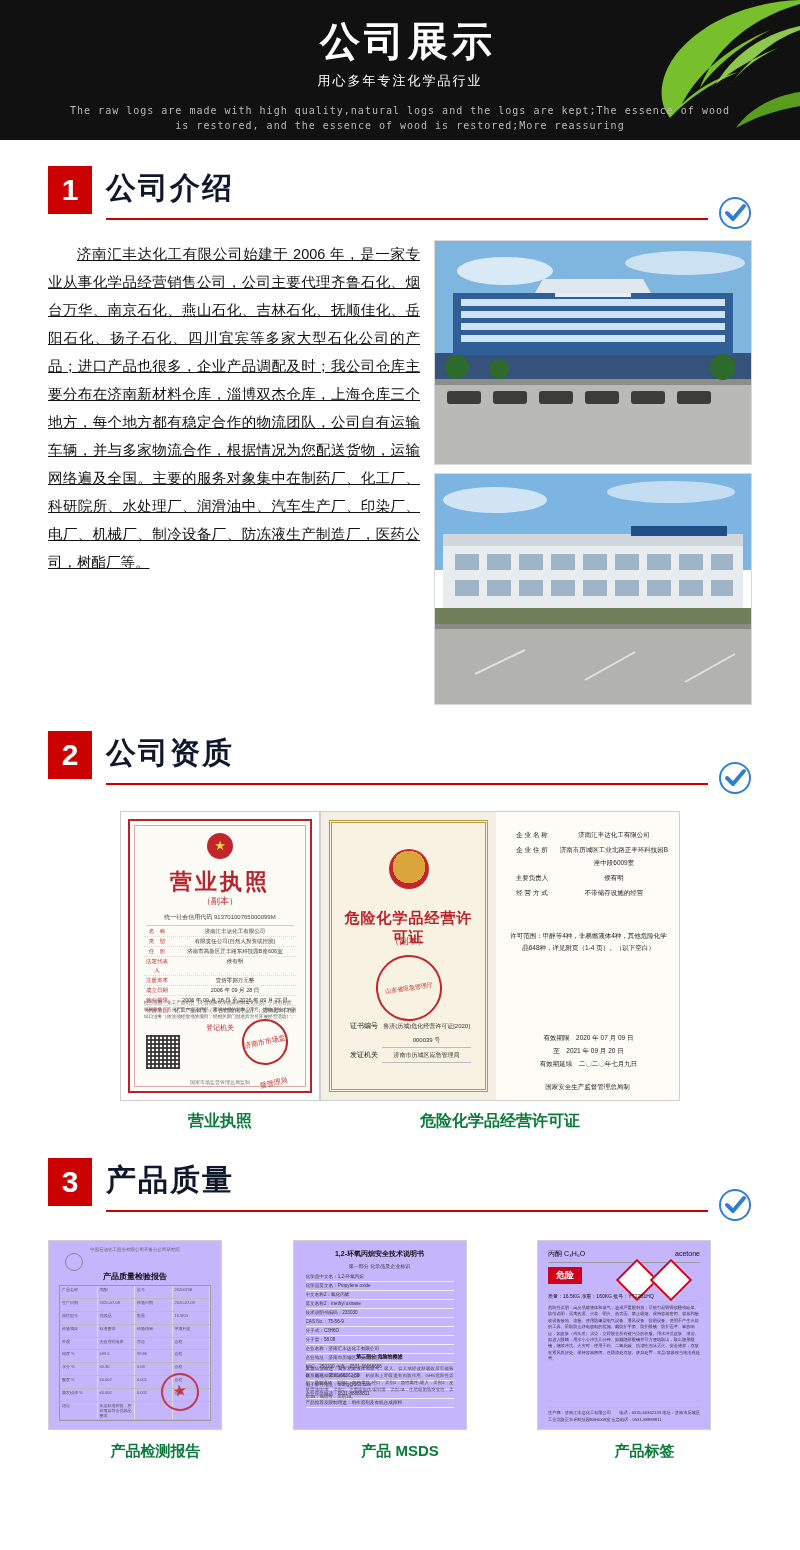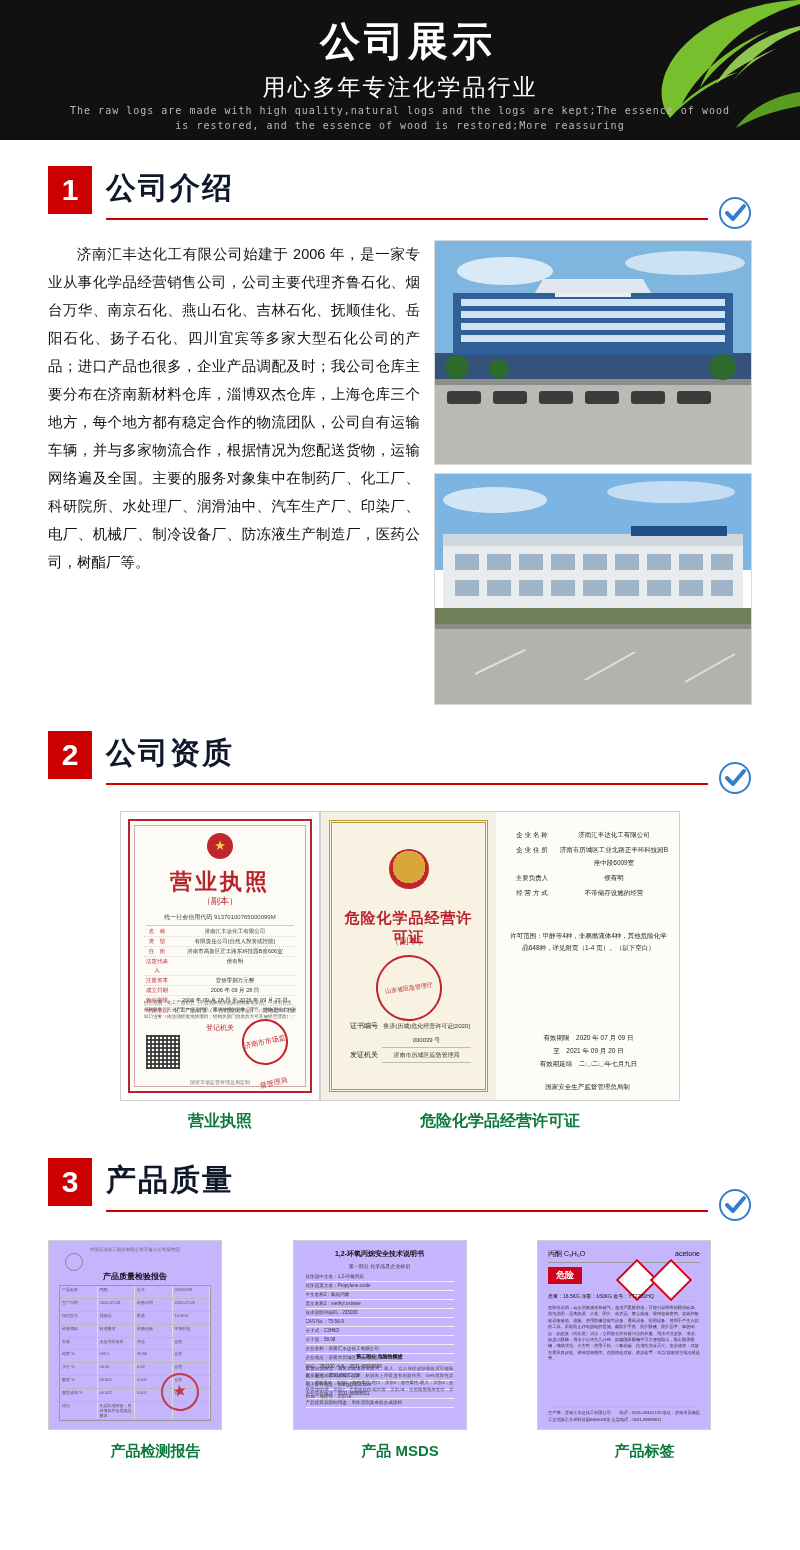--- a/index.html
+++ b/index.html
@@ -46,21 +46,21 @@
     letter-spacing: 4px;
     padding-left: 8px;
   }
   .banner-sub {
     position: absolute;
     top: 72px;
     left: 0;
     width: 800px;
     text-align: center;
     color: #ffffff;
-    font-size: 23px;
+    font-size: 13px;
     letter-spacing: 2px;
   }
   .banner-en {
     position: absolute;
     top: 103px;
     left: 0;
     width: 800px;
     text-align: center;
     color: #b9b9b9;
     font-size: 10px;
@@ -126,20 +126,21 @@
   .s1-text {
     width: 372px;
     font-size: 14.5px;
     line-height: 28px;
     color: #111;
     text-align: justify;
   }
   .s1-text p {
     margin: 0 0 16px 0;
     text-indent: 2em;
+    text-decoration: underline;
   }
   .s1-photos {
     width: 318px;
     display: flex;
     flex-direction: column;
     gap: 8px;
   }
   .photo {
     width: 318px;
     position: relative;

